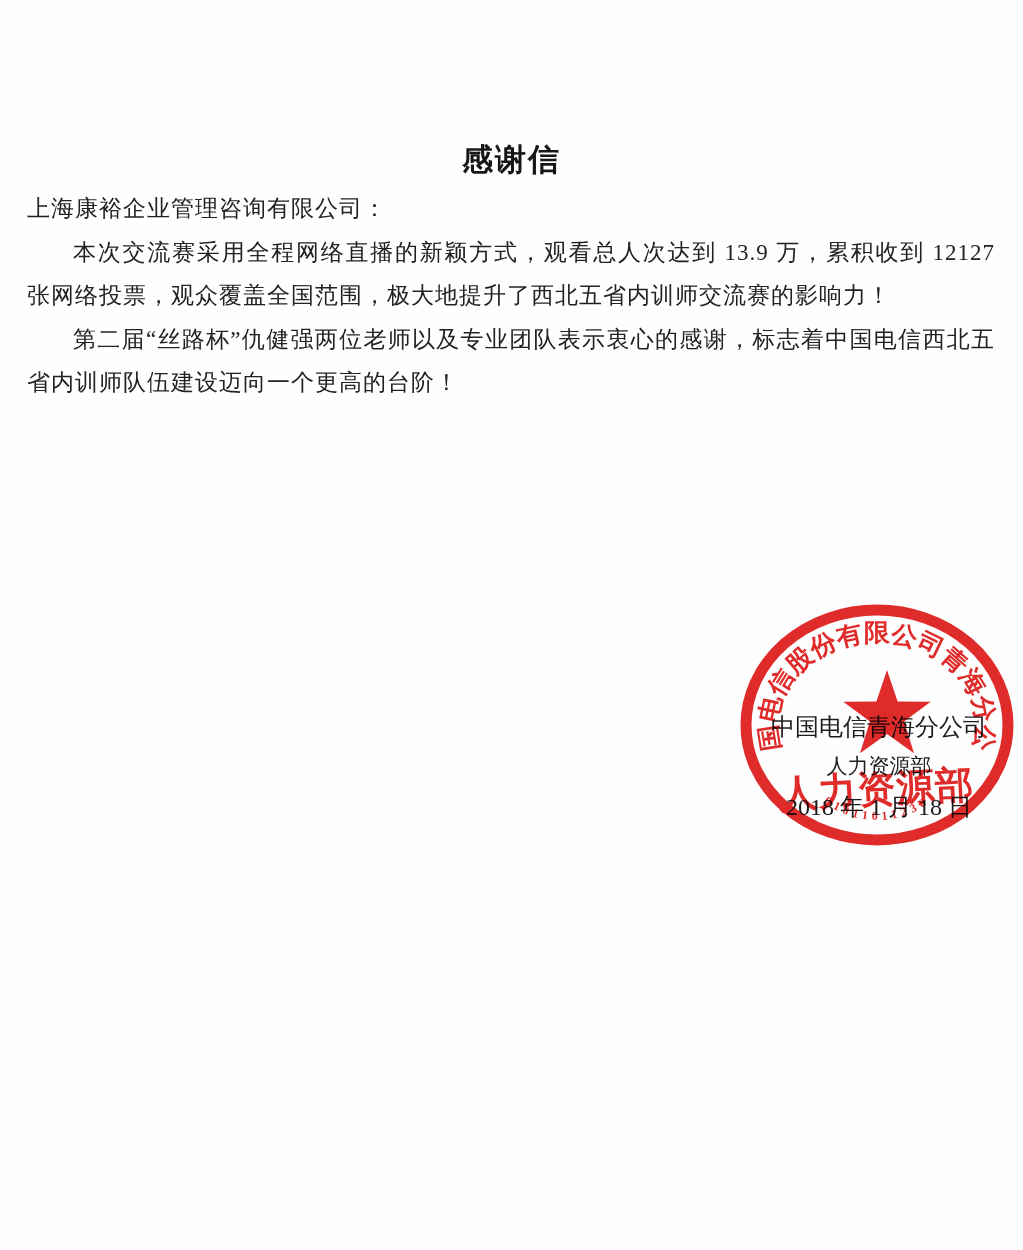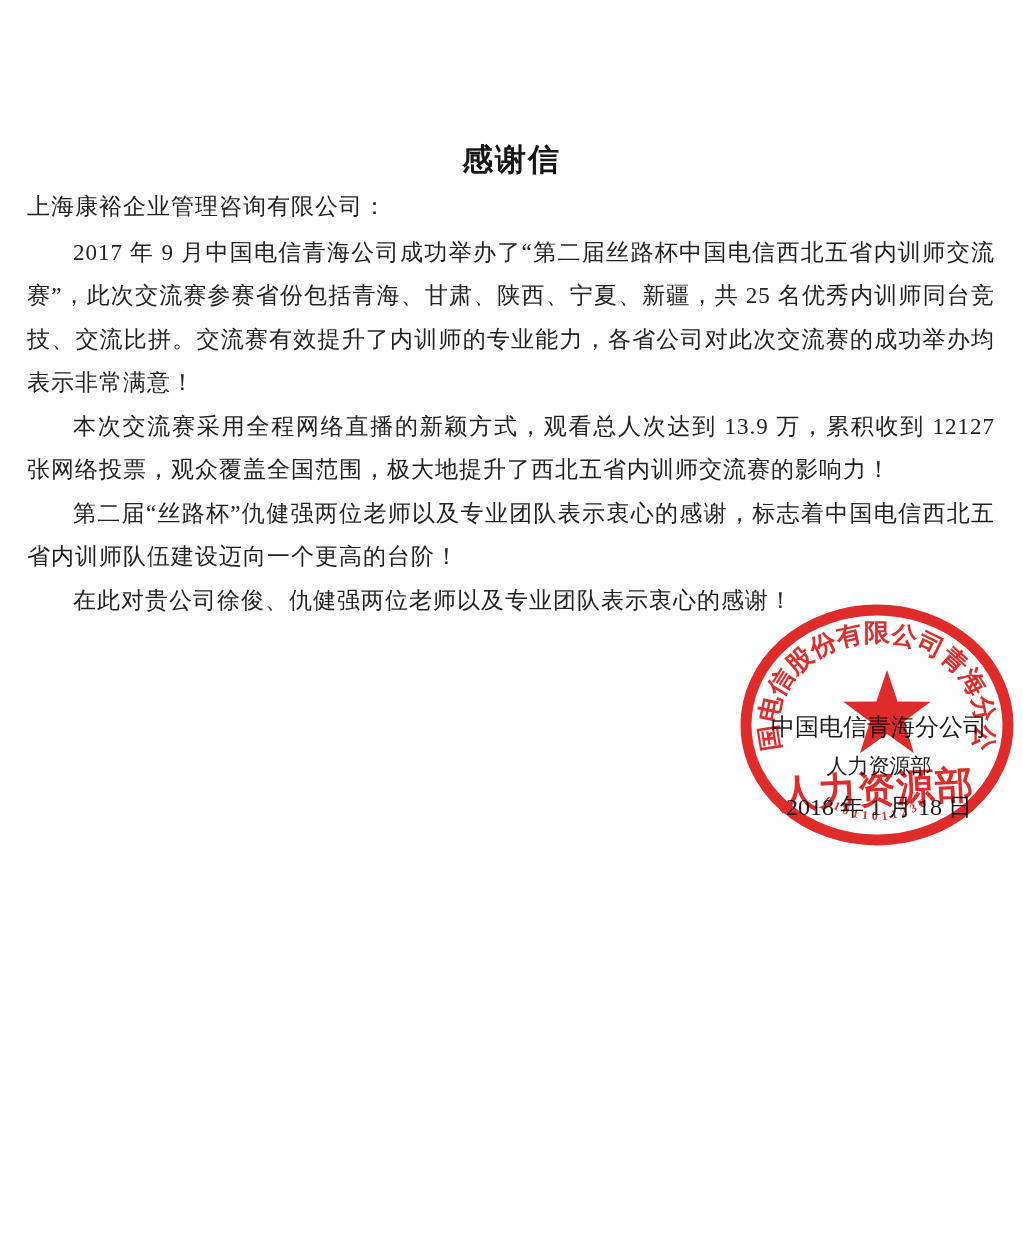--- a/index.html
+++ b/index.html
@@ -27,21 +27,21 @@
     position: absolute;
     top: 187px; left: 27px; right: 28px;
     font-size: 23px;
     line-height: 43.5px;
     letter-spacing: 1px;
     text-align: justify;
     color: #222222;
   }
   .body-block p { margin: 0; }
   .para { text-indent: 2em; }
-  .addressee, .jingli { text-indent: 0; font-family: Liberation Mono, monospace; }
+  .addressee, .jingli { text-indent: 0; }
   .signature {
     position: absolute;
     left: 768px; top: 708px;
     width: 222px;
     text-align: center;
     color: #1c1c1c;
     z-index: 1;
   }
   .sig-company { font-size: 24px; line-height: 38px; letter-spacing: 0; white-space: nowrap; }
   .sig-dept    { font-size: 21px; line-height: 40px; }
@@ -64,24 +64,22 @@
 </style>
 </head>
 <body>
 
 <div class="page">
 
   <h1 class="title">感谢信</h1>
 
   <div class="body-block">
     <p class="addressee">上海康裕企业管理咨询有限公司：</p>
-    <p class="para">2017 年 9 月中国电信青海公司成功举办了“第二届丝路杯中国电信西北五省内训师交流赛”，此次交流赛参赛省份包括青海、甘肃、陕西、宁夏、新疆，共 25 名优秀内训师同台竞技、交流比拼。交流赛有效提升了内训师的专业能力，各省公司对此次交流赛的成功举办均表示非常满意！</p>
     <p class="para">本次交流赛采用全程网络直播的新颖方式，观看总人次达到 13.9 万，累积收到 12127 张网络投票，观众覆盖全国范围，极大地提升了西北五省内训师交流赛的影响力！</p>
     <p class="para">第二届“丝路杯”仇健强两位老师以及专业团队表示衷心的感谢，标志着中国电信西北五省内训师队伍建设迈向一个更高的台阶！</p>
-    <p class="para">在此对贵公司徐俊、仇健强两位老师以及专业团队表示衷心的感谢！</p>
   </div>
 
   <div class="signature">
     <div class="sig-company">中国电信青海分公司</div>
     <div class="sig-dept">人力资源部</div>
     <div class="sig-date">2018 年 1 月 18 日</div>
   </div>
 
   <svg class="stamp" viewBox="0 0 288 254" xmlns="http://www.w3.org/2000/svg">
     <ellipse cx="144" cy="127" rx="131" ry="115" fill="none" stroke="#e01f1f" stroke-width="11"></ellipse>

